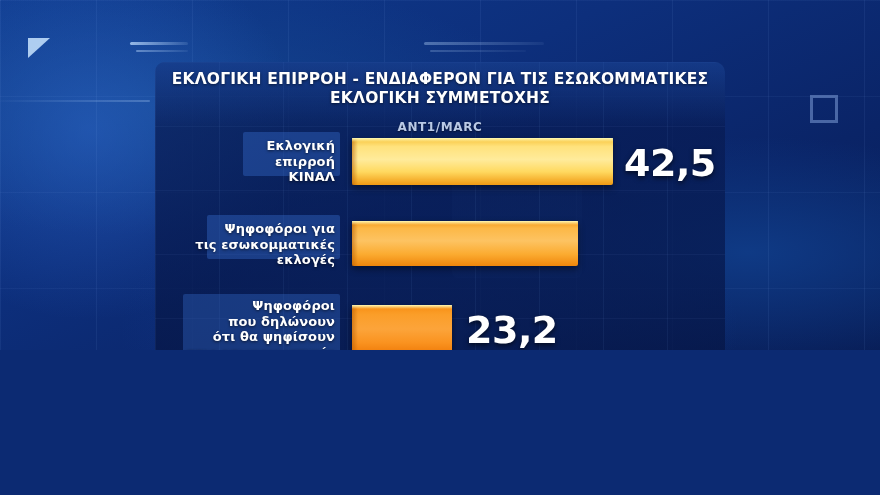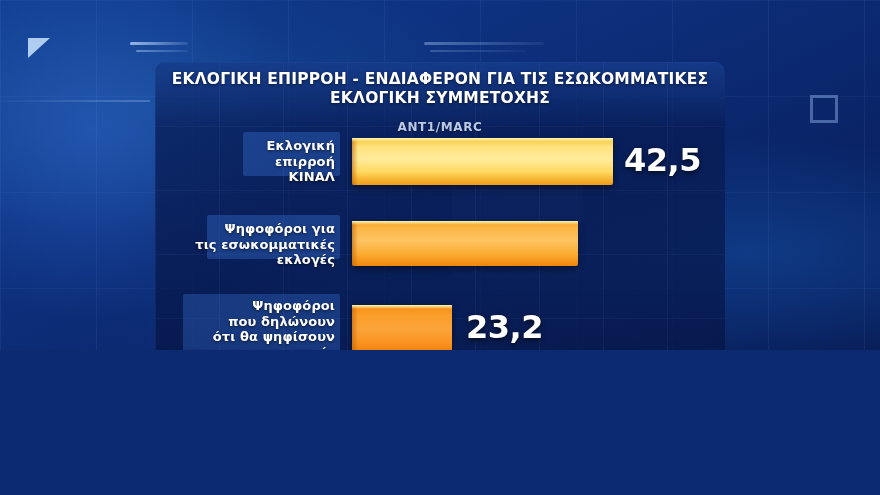--- a/index.html
+++ b/index.html
@@ -195,21 +195,21 @@
   .bar::before {             
     content: "";
     position: absolute;
     left: 0; top: 0; bottom: 0; width: 6px;
     background: linear-gradient(to right, rgba(180,90,0,0.55), rgba(180,90,0,0));
   }
 
   .bar-value {
     position: absolute;
     color: #ffffff;
-    font-size: 32px;
+    font-size: 38px;
     font-weight: bold;
     letter-spacing: -.5px;
     text-shadow: 0 2px 5px rgba(0,0,0,.65);
     white-space: nowrap;
   }
 
   
   .ghost-text {
     position: absolute;
     left: 185px; top: 400px;

